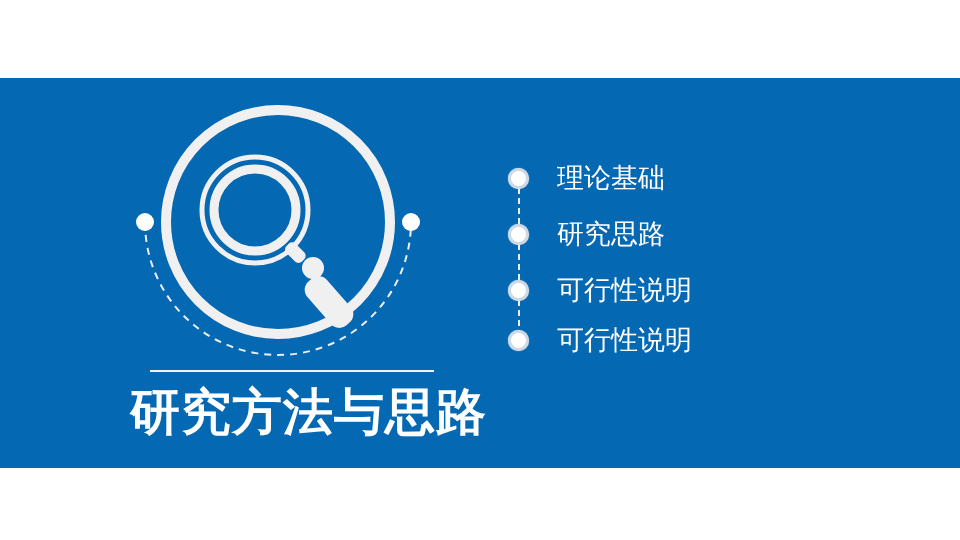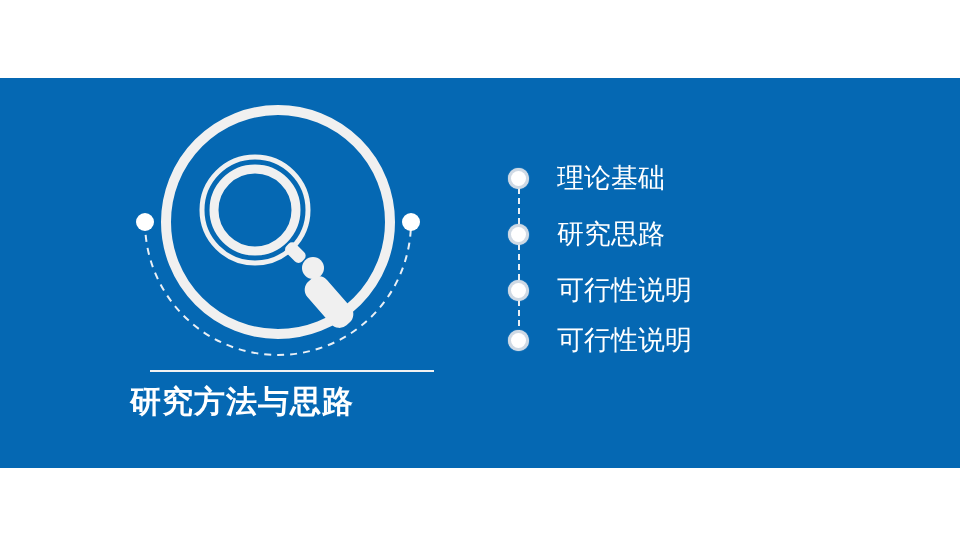--- a/index.html
+++ b/index.html
@@ -51,21 +51,21 @@
     width: 340px;
   }
   #title-rule {
     width: 284px;
     height: 2px;
     background: #f2f2f2;
     margin-left: 20px;
     margin-bottom: 14px;
   }
   #page-title {
-    font-size: 31px;
+    font-size: 50px;
     font-weight: bold;
     color: #ffffff;
     letter-spacing: 1px;
     line-height: 1.05;
     white-space: nowrap;
     margin-top: 12px;
   }
 
   
   #bullet-list {

